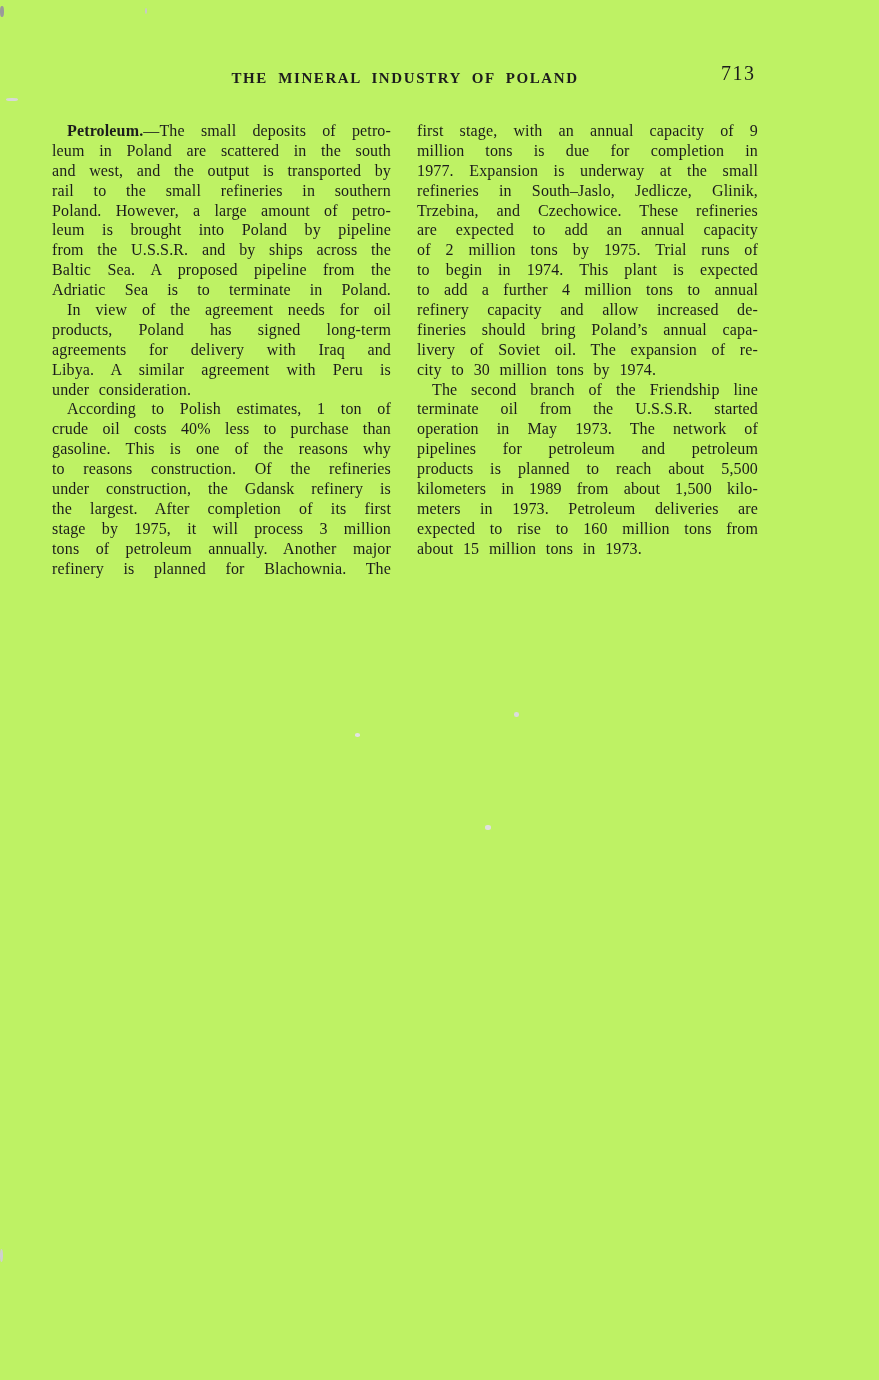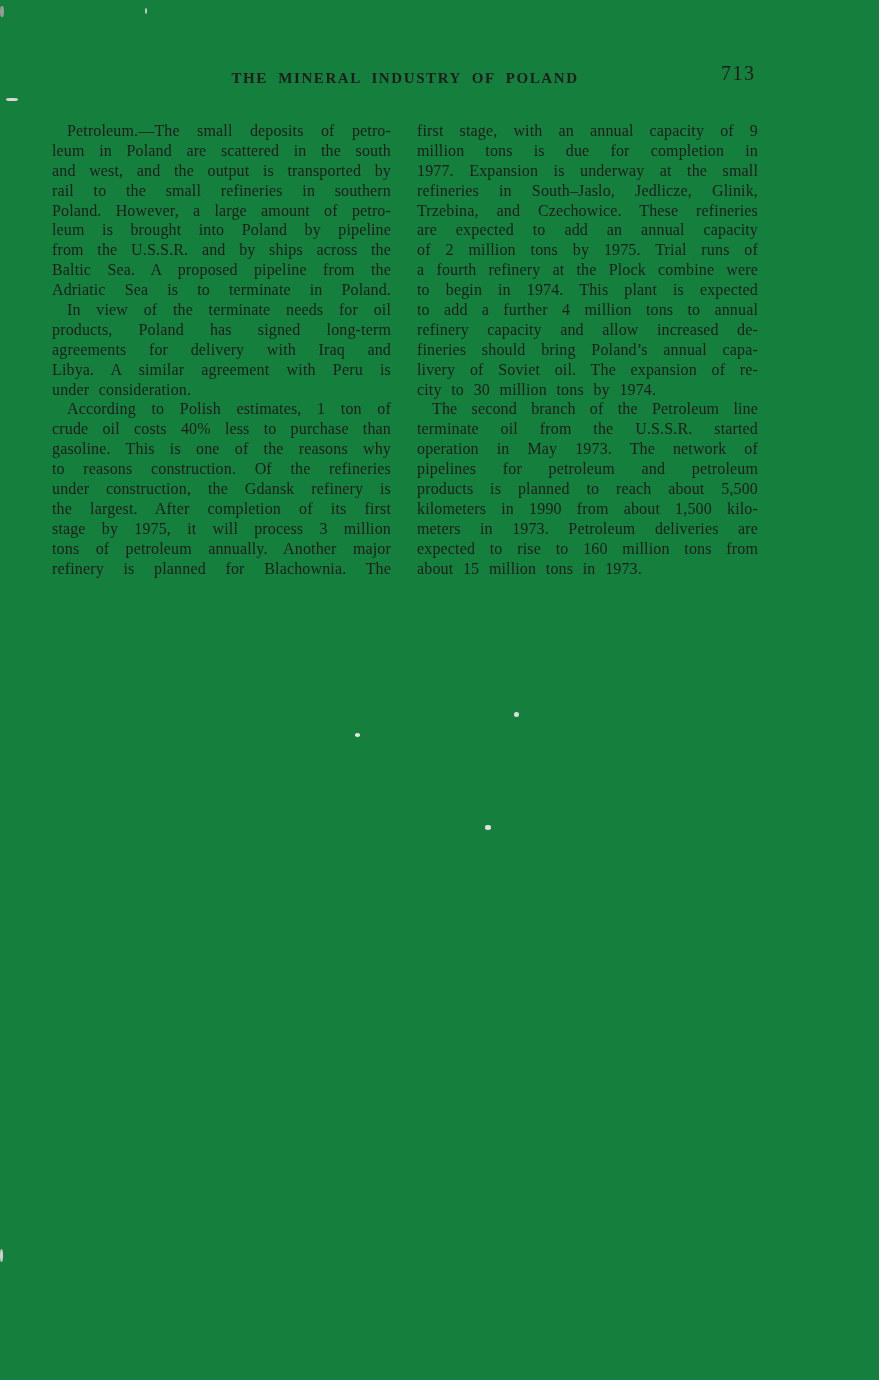--- a/index.html
+++ b/index.html
@@ -4,21 +4,21 @@
 <style>
   html, body {
     margin: 0;
     padding: 0;
     background: #ffffff;
   }
   .page {
     position: relative;
     width: 879px;
     height: 1380px;
-    background: #15803d;
+    background: #bef264;
     font-family: "Liberation Serif", "DejaVu Serif", serif;
     color: #1c1c1c;
     overflow: hidden;
   }
   .running-head {
     position: absolute;
     top: 70px;
     left: 52px;
     width: 706px;
     text-align: center;
@@ -49,21 +49,21 @@
     text-align: justify;
     text-align-last: justify;
     word-spacing: 1.5px;
     letter-spacing: 0.15px;
   }
   .tline.noj {
     text-align-last: left;
     word-spacing: 5.5px;
   }
   .tline.first { text-indent: 15px; }
-  b { font-weight: normal; }
+  b { font-weight: bold; }
   .speck {
     position: absolute;
     border-radius: 45%;
   }
   .s1 { left: 0px;   top: 6px;    width: 4px;  height: 11px; background: #9a9a9a; }
   .s2 { left: 145px; top: 8px;    width: 2px;  height: 6px;  background: #c9c9c9; }
   .s3 { left: 6px;   top: 98px;   width: 12px; height: 3px;  background: #d8d8d8; }
   .s4 { left: 514px; top: 712px;  width: 5px;  height: 5px;  background: #dcdcdc; }
   .s5 { left: 355px; top: 733px;  width: 5px;  height: 4px;  background: #e3e3e3; }
   .s6 { left: 485px; top: 825px;  width: 6px;  height: 5px;  background: #e0e0e0; }
@@ -84,21 +84,21 @@
         <div class="tline">leum in Poland are scattered in the south</div>
         <div class="tline">and west, and the output is transported by</div>
         <div class="tline">rail to the small refineries in southern</div>
         <div class="tline">Poland. However, a large amount of petro-</div>
         <div class="tline">leum is brought into Poland by pipeline</div>
         <div class="tline">from the U.S.S.R. and by ships across the</div>
         <div class="tline">Baltic Sea. A proposed pipeline from the</div>
         <div class="tline">Adriatic Sea is to terminate in Poland.</div>
       </div>
       <div class="para">
-        <div class="tline first">In view of the terminate needs for oil</div>
+        <div class="tline first">In view of the agreement needs for oil</div>
         <div class="tline">products, Poland has signed long-term</div>
         <div class="tline">agreements for delivery with Iraq and</div>
         <div class="tline">Libya. A similar agreement with Peru is</div>
         <div class="tline noj">under consideration.</div>
       </div>
       <div class="para">
         <div class="tline first">According to Polish estimates, 1 ton of</div>
         <div class="tline">crude oil costs 40% less to purchase than</div>
         <div class="tline">gasoline. This is one of the reasons why</div>
         <div class="tline">to reasons construction. Of the refineries</div>
@@ -112,35 +112,34 @@
 
   <div class="column col-right">
       <div class="para">
         <div class="tline">first stage, with an annual capacity of 9</div>
         <div class="tline">million tons is due for completion in</div>
         <div class="tline">1977. Expansion is underway at the small</div>
         <div class="tline">refineries in South–Jaslo, Jedlicze, Glinik,</div>
         <div class="tline">Trzebina, and Czechowice. These refineries</div>
         <div class="tline">are expected to add an annual capacity</div>
         <div class="tline">of 2 million tons by 1975. Trial runs of</div>
-        <div class="tline">a fourth refinery at the Plock combine were</div>
         <div class="tline">to begin in 1974. This plant is expected</div>
         <div class="tline">to add a further 4 million tons to annual</div>
         <div class="tline">refinery capacity and allow increased de-</div>
         <div class="tline">fineries should bring Poland’s annual capa-</div>
         <div class="tline">livery of Soviet oil. The expansion of re-</div>
         <div class="tline noj">city to 30 million tons by 1974.</div>
       </div>
       <div class="para">
-        <div class="tline first">The second branch of the Petroleum line</div>
+        <div class="tline first">The second branch of the Friendship line</div>
         <div class="tline">terminate oil from the U.S.S.R. started</div>
         <div class="tline">operation in May 1973. The network of</div>
         <div class="tline">pipelines for petroleum and petroleum</div>
         <div class="tline">products is planned to reach about 5,500</div>
-        <div class="tline">kilometers in 1990 from about 1,500 kilo-</div>
+        <div class="tline">kilometers in 1989 from about 1,500 kilo-</div>
         <div class="tline">meters in 1973. Petroleum deliveries are</div>
         <div class="tline">expected to rise to 160 million tons from</div>
         <div class="tline noj">about 15 million tons in 1973.</div>
       </div>
     </div>
 
   <div class="speck s1"></div>
   <div class="speck s2"></div>
   <div class="speck s3"></div>
   <div class="speck s4"></div>

